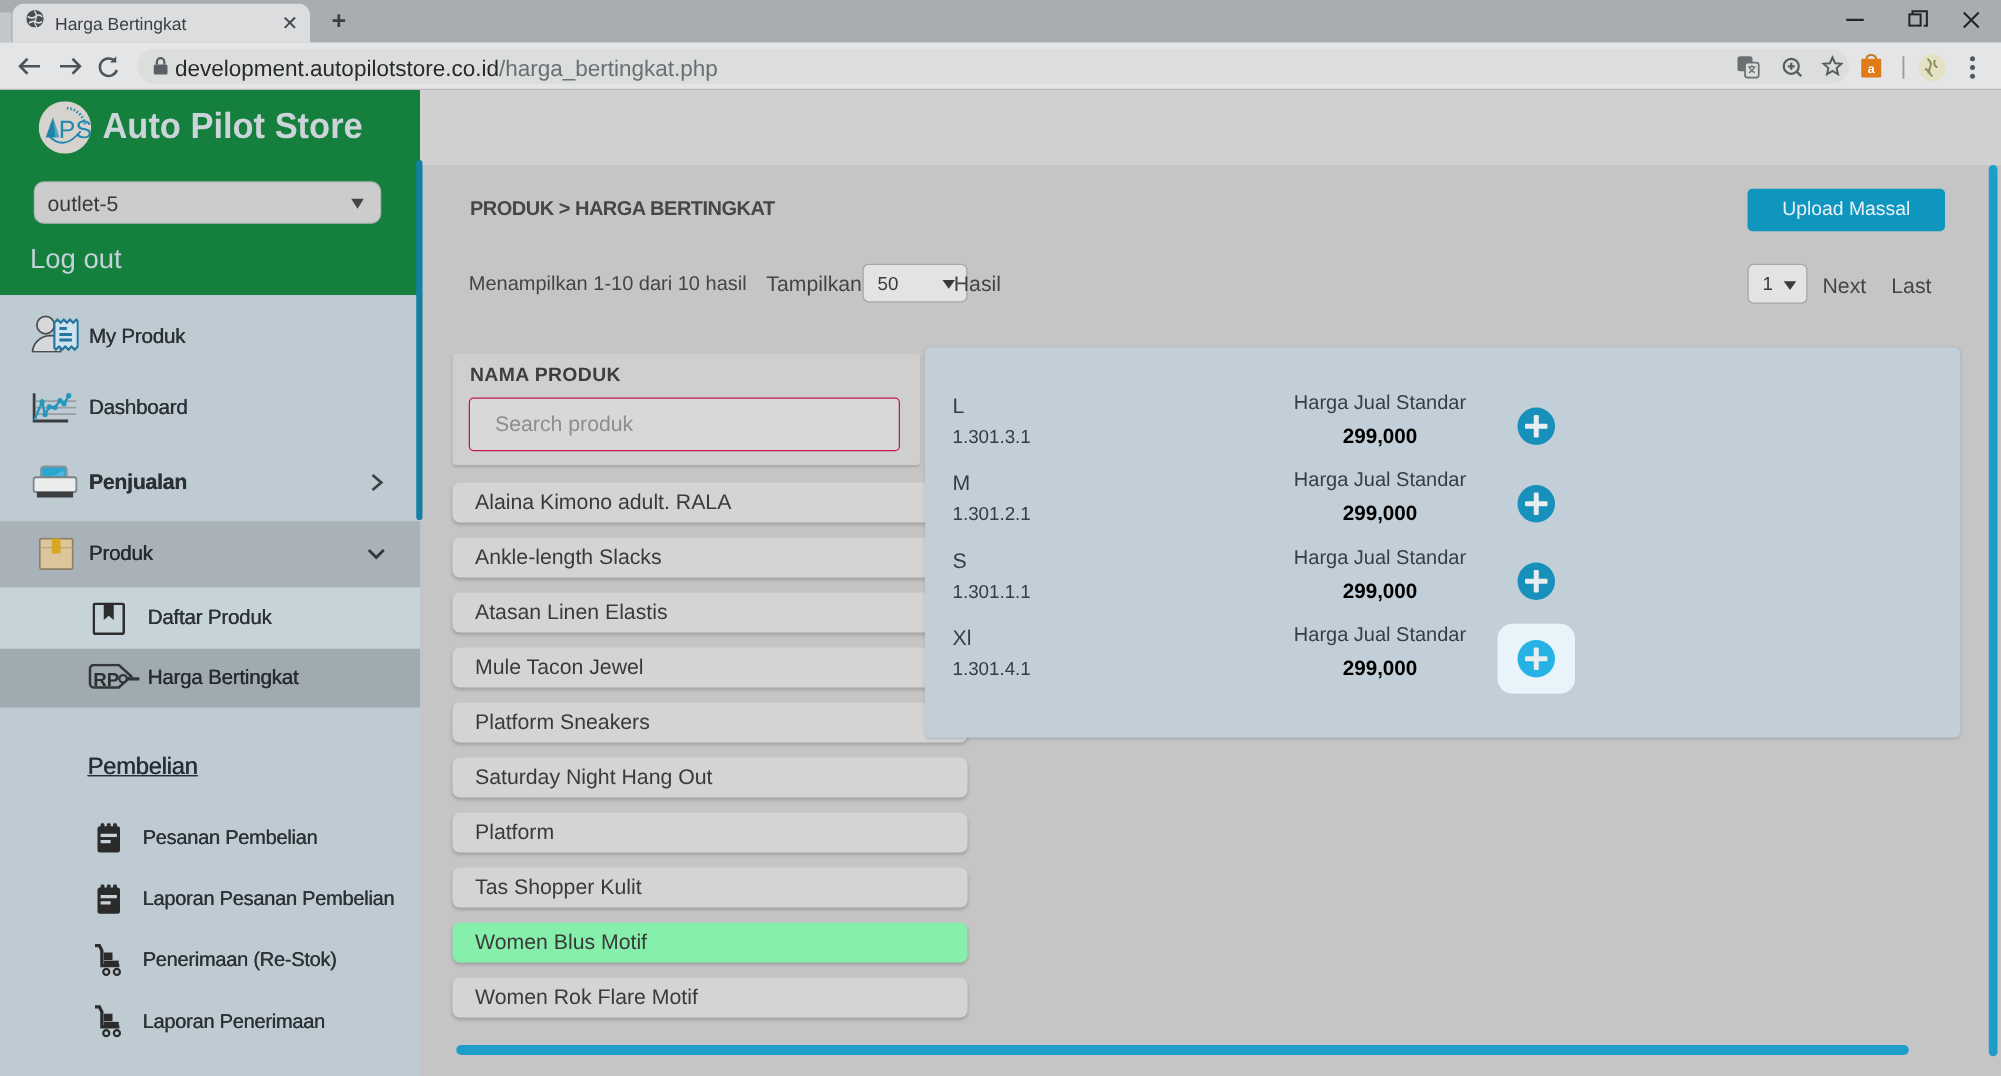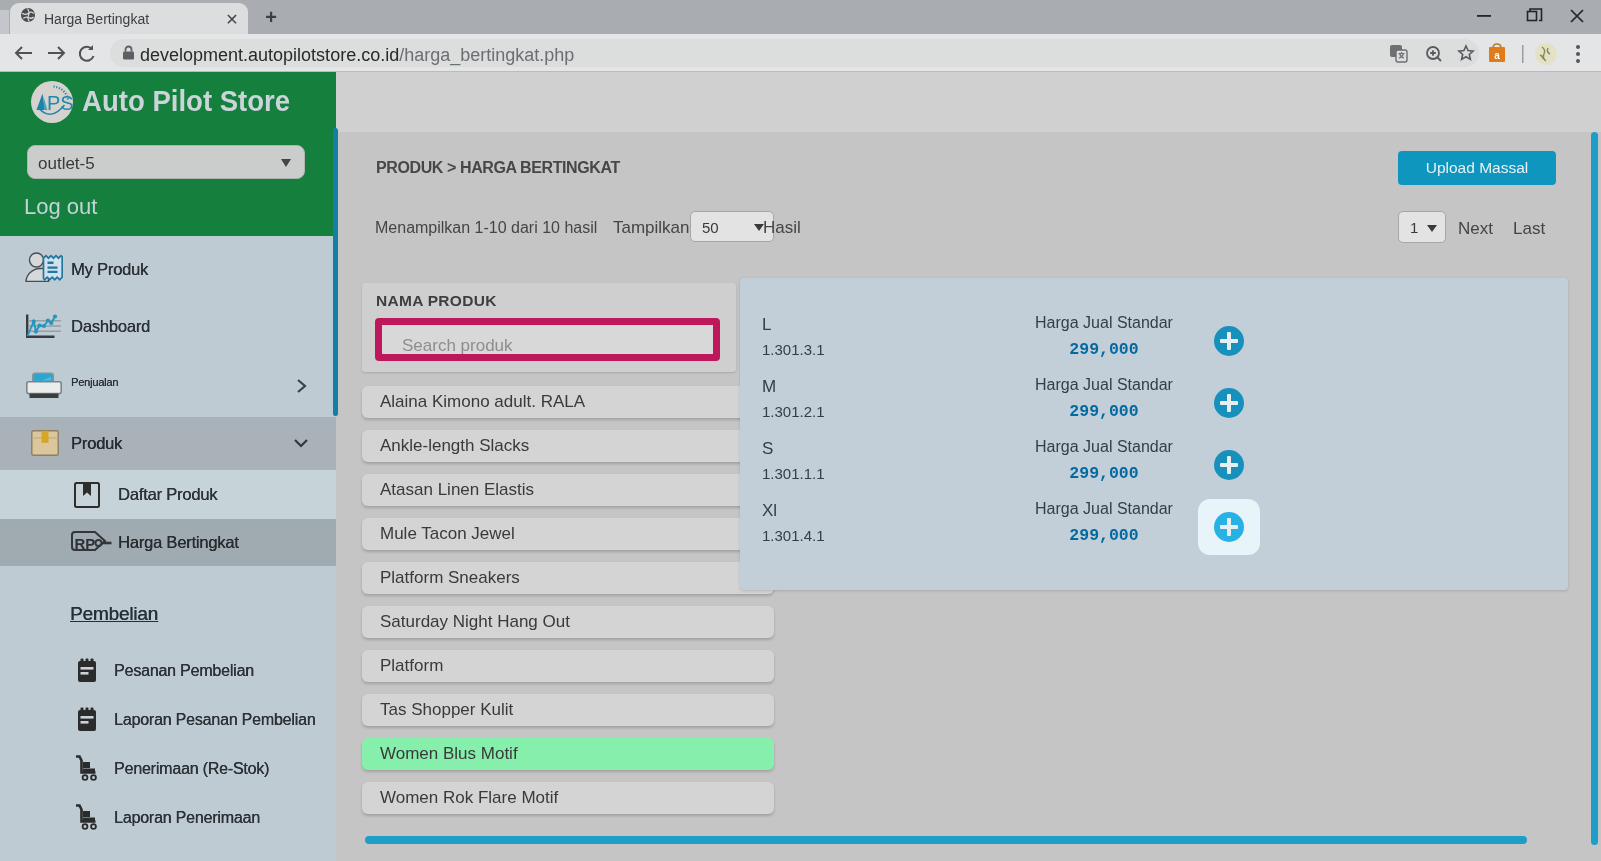--- a/index.html
+++ b/index.html
@@ -36,31 +36,31 @@
 #band { position:absolute; left:0; top:0; width:1265px; height:60px; background:#d0d0d0; }
 #ptitle { position:absolute; left:40px; top:87px; font-size:16px; font-weight:bold; letter-spacing:-0.4px; color:#474747; }
 #upload { position:absolute; left:1062px; top:79px; width:158px; height:34px; background:#0e96bf; border-radius:4px; color:#e9f1f5; font-size:15.5px; text-align:center; line-height:34px; }
 .ctl { position:absolute; font-size:17px; color:#454545; }
 .selbox { position:absolute; background:#e3e3e3; border:1px solid #a6a6a6; border-radius:5px; }
 .selbox .v { position:absolute; left:11px; top:7px; font-size:15px; color:#3a3a3a; }
 .selbox .arr { position:absolute; width:0; height:0; border-left:5px solid transparent; border-right:5px solid transparent; border-top:7px solid #3a3a3a; }
 
 #lpanel { position:absolute; left:26px; top:211px; width:374px; height:89px; background:#cfcfcf; border-radius:3px; box-shadow:0 1px 2px rgba(0,0,0,0.15); }
 #lpanel h3 { position:absolute; left:14px; top:9px; font-size:15.5px; letter-spacing:0.3px; color:#3e3e3e; }
-#searchbox { position:absolute; left:13px; top:35px; width:345px; height:43px; background:#d8d8d8; border:7px solid #be185d; border-radius:4px; }
+#searchbox { position:absolute; left:13px; top:35px; width:345px; height:43px; background:#d8d8d8; border:1px solid #be185d; border-radius:4px; }
 #searchbox span { position:absolute; left:20px; top:11px; font-size:17px; color:#8e8e8e; }
 
 .pitem { position:absolute; left:26px; width:412px; height:32px; background:#d4d4d4; border-radius:6px; box-shadow:0 2px 3px rgba(0,0,0,0.18); font-size:17px; color:#3a3a3a; line-height:32px; padding-left:18px; white-space:nowrap; overflow:hidden; }
 .pitem.hl { background:#86efac; }
 
 #rpanel { position:absolute; left:404px; top:206px; width:828px; height:312px; background:#c2cfd8; border-radius:4px; box-shadow:0 1px 3px rgba(0,0,0,0.15); }
 .rlab { position:absolute; left:22px; font-size:17px; color:#343e44; }
 .rcode { position:absolute; left:22px; font-size:15px; color:#343e44; }
 .rhead { position:absolute; left:220px; width:288px; text-align:center; font-size:16px; color:#343e44; }
-.rprice { position:absolute; left:220px; width:288px; text-align:center; font-size:16.5px; font-weight:bold; color:#0369a1;font-family:Liberation Mono, monospace; }
+.rprice { position:absolute; left:220px; width:288px; text-align:center; font-size:16.5px; font-weight:bold; color:#000000; }
 .plus { position:absolute; left:474px; width:30px; height:30px; border-radius:50%; background:#1791bc; }
 .plus::before { content:""; position:absolute; left:13px; top:6px; width:4px; height:18px; background:#e8eef0; border-radius:1px; }
 .plus::after { content:""; position:absolute; left:6px; top:13px; width:18px; height:4px; background:#e8eef0; border-radius:1px; }
 #hovbox { position:absolute; left:458px; top:221px; width:62px; height:56px; background:#e9f3fa; border-radius:12px; }
 #hovbox .plus { left:16px; top:13px; background:#27b2e5; }
 
 .sbv { position:absolute; background:#1d9dc7; border-radius:4px; }
 </style>
 </head>
 <body>
@@ -184,21 +184,21 @@
           <circle cx="29" cy="3.5" r="2.1" fill="#2596bd"></circle>
       </svg>
       <div class="abs" style="left:71px;top:245px;font-size:16.5px;color:#2c3136;">Dashboard</div>
 
       <svg class="abs" style="left:26px;top:300px" width="36" height="27" viewBox="0 0 36 27">
         <rect x="6.8" y="1.2" width="20.5" height="9.5" rx="2.5" fill="#2aa6cf" stroke="#8e9296" stroke-width="1.6"></rect>
         <path d="M9 8.5 q8 1 16-4 l0 4 z" fill="#5cc0e0" opacity="0.8"></path>
         <rect x="0.8" y="9.8" width="34.4" height="11.8" rx="2" fill="#ebecec" stroke="#7f8488" stroke-width="1.6"></rect>
         <rect x="3.5" y="21.6" width="29" height="4.4" fill="#3b3e41"></rect>
       </svg>
-      <div class="abs" style="left:71px;top:304px;font-size:11px;color:#2c3136;">Penjualan</div>
+      <div class="abs" style="left:71px;top:304px;font-size:17px;color:#2c3136;font-weight:bold;">Penjualan</div>
       <svg class="abs" style="left:294px;top:306px" width="14" height="16" viewBox="0 0 14 16">
           <path d="M4 2 l7 6 -7 6" stroke="#3c4145" stroke-width="2.2" fill="none"></path>
         </svg>
 
       <div class="abs" style="left:0;top:345px;width:336px;height:53px;background:#a8b2b8;"></div>
       <svg class="abs" style="left:31px;top:358px" width="28" height="26" viewBox="0 0 28 26">
         <rect x="0.8" y="0.8" width="26.4" height="24.4" rx="1.5" fill="#dbc79b" stroke="#8c7f62" stroke-width="1.4"></rect>
         <path d="M0.8 8 h26.4" stroke="#b9a87e" stroke-width="1"></path>
         <rect x="10.5" y="0.8" width="7" height="12" fill="#d8a626"></rect>
       </svg>

